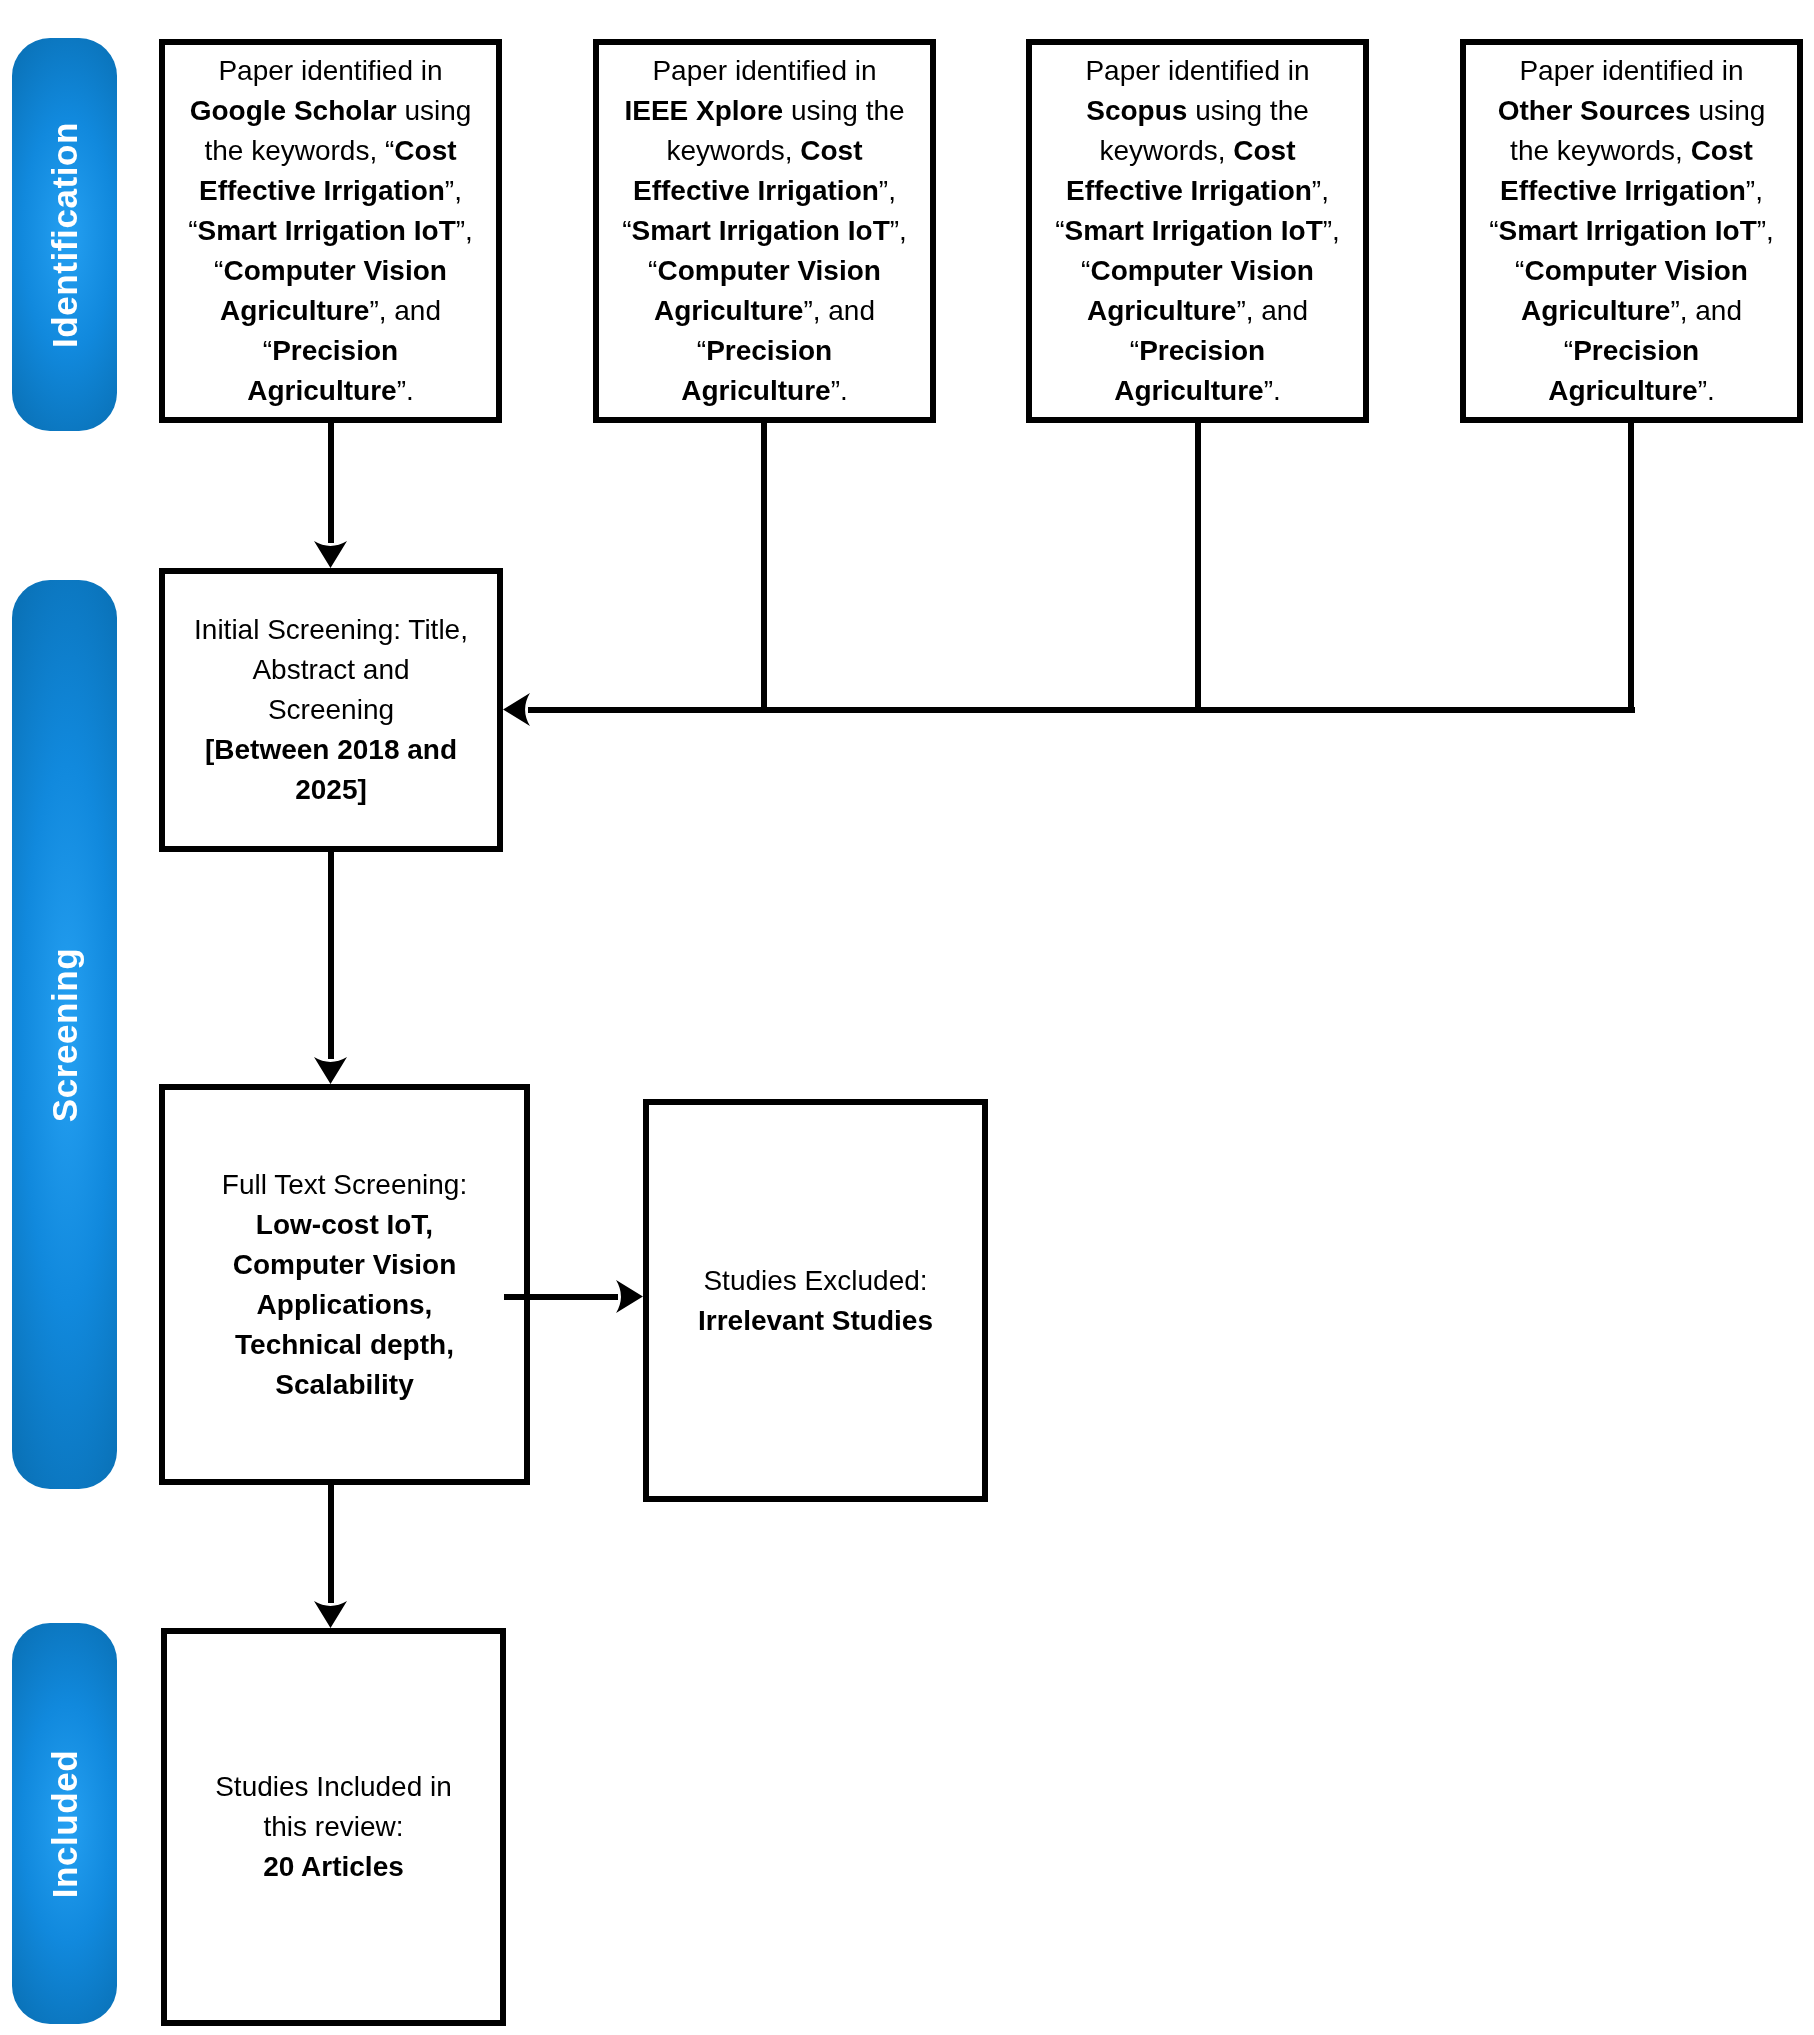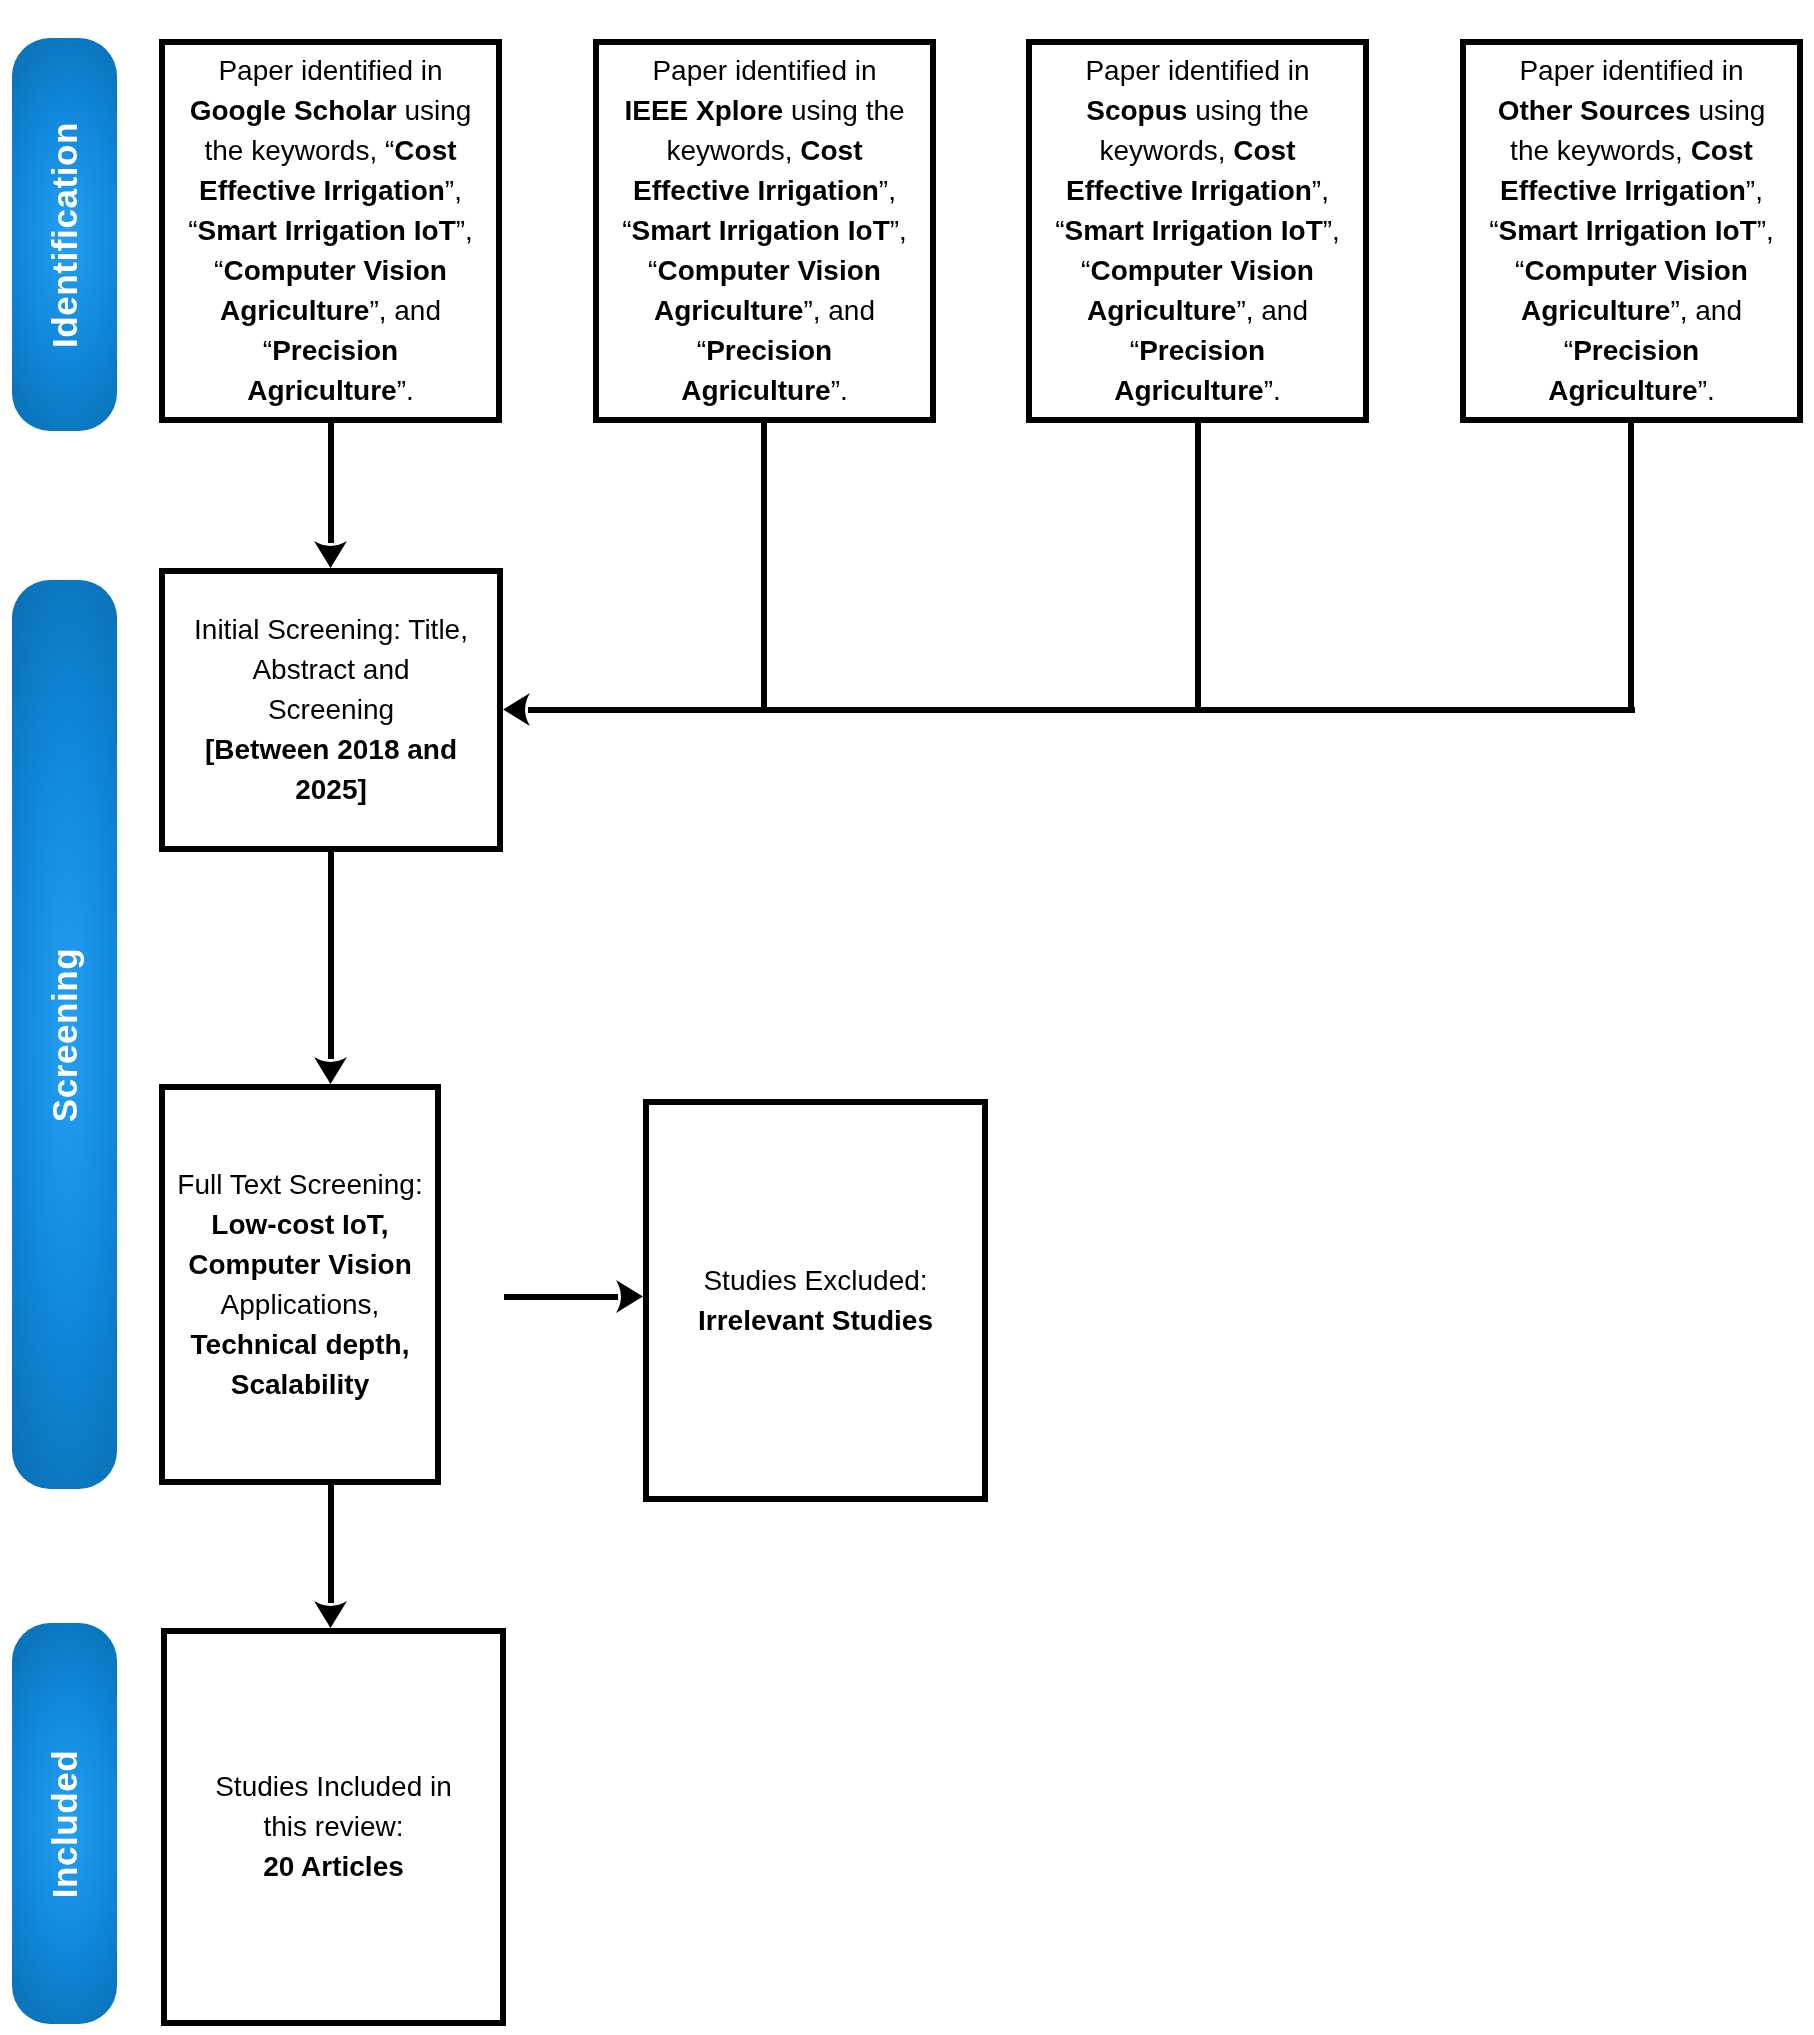--- a/index.html
+++ b/index.html
@@ -62,21 +62,21 @@
     text-align:center;
     font-size:28px;
     line-height:40px;
     padding:2.5px 3.7px;
   }
   #box-src-0{left:159px;top:39px;width:343px;height:384px;}
   #box-src-1{left:593px;top:39px;width:343px;height:384px;}
   #box-src-2{left:1026px;top:39px;width:343px;height:384px;}
   #box-src-3{left:1460px;top:39px;width:343px;height:384px;}
   #box-initial{left:159px;top:568px;width:344px;height:284px;}
-  #box-fulltext{left:159px;top:1084px;width:282px;height:401px;}
+  #box-fulltext{left:159px;top:1084px;width:371px;height:401px;}
   #box-excluded{left:643px;top:1099px;width:345px;height:403px;}
   #box-included{left:161px;top:1628px;width:345px;height:398px;}
 
   
   .line{position:absolute;background:var(--line);}
   #conn-src0-v{left:328px;top:423px;width:6.2px;height:120px;}
   #conn-src1-v{left:761px;top:423px;width:6.2px;height:290px;}
   #conn-src2-v{left:1195px;top:423px;width:6.2px;height:290px;}
   #conn-src3-v{left:1628px;top:423px;width:6.2px;height:290px;}
   #conn-merge-h{left:528px;top:707px;width:1107px;height:6.2px;}
@@ -117,21 +117,21 @@
     <div><span>Paper identified in</span><br><span style="font-weight: 700;">Scopus</span><span> using the</span><br><span>keywords, </span><span style="font-weight: 700;">Cost</span><br><span style="font-weight: 700;">Effective Irrigation</span><span>”,</span><br><span>“</span><span style="font-weight: 700;">Smart Irrigation IoT</span><span>”,</span><br><span>“</span><span style="font-weight: 700;">Computer Vision</span><br><span style="font-weight: 700;">Agriculture</span><span>”, and</span><br><span>“</span><span style="font-weight: 700;">Precision</span><br><span style="font-weight: 700;">Agriculture</span><span>”.</span></div>
   </div>
   <div class="box" id="box-src-3">
     <div><span>Paper identified in</span><br><span style="font-weight: 700;">Other Sources</span><span> using</span><br><span>the keywords, </span><span style="font-weight: 700;">Cost</span><br><span style="font-weight: 700;">Effective Irrigation</span><span>”,</span><br><span>“</span><span style="font-weight: 700;">Smart Irrigation IoT</span><span>”,</span><br><span>“</span><span style="font-weight: 700;">Computer Vision</span><br><span style="font-weight: 700;">Agriculture</span><span>”, and</span><br><span>“</span><span style="font-weight: 700;">Precision</span><br><span style="font-weight: 700;">Agriculture</span><span>”.</span></div>
   </div>
 
   <div class="box" id="box-initial">
     <div><span>Initial Screening: Title,</span><br><span>Abstract and</span><br><span>Screening</span><br><span style="font-weight: 700;">[Between 2018 and</span><br><span style="font-weight: 700;">2025]</span></div>
   </div>
   <div class="box" id="box-fulltext">
-    <div><span>Full Text Screening:</span><br><span style="font-weight: 700;">Low-cost IoT,</span><br><span style="font-weight: 700;">Computer Vision</span><br><span style="font-weight: 400;">Applications,</span><br><span style="font-weight: 700;">Technical depth,</span><br><span style="font-weight: 700;">Scalability</span></div>
+    <div><span>Full Text Screening:</span><br><span style="font-weight: 700;">Low-cost IoT,</span><br><span style="font-weight: 700;">Computer Vision</span><br><span style="font-weight: 700;">Applications,</span><br><span style="font-weight: 700;">Technical depth,</span><br><span style="font-weight: 700;">Scalability</span></div>
   </div>
   <div class="box" id="box-excluded">
     <div><span>Studies Excluded:</span><br><span style="font-weight: 700;">Irrelevant Studies</span></div>
   </div>
 
   <div class="box" id="box-included">
     <div><span>Studies Included in</span><br><span>this review:</span><br><span style="font-weight: 700;">20 Articles</span></div>
   </div>
 
   <div class="line" id="conn-src0-v"></div>

